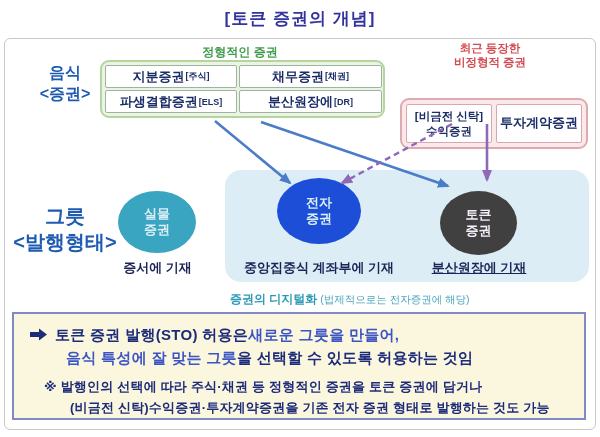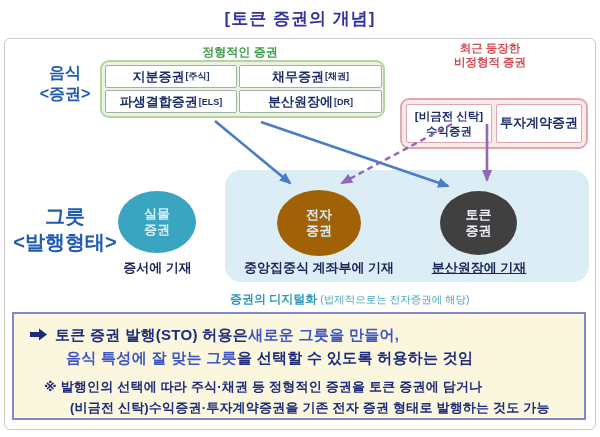--- a/index.html
+++ b/index.html
@@ -38,21 +38,21 @@
     color:#1b2d66; font-weight:bold; font-size:11.5px; line-height:1.25; white-space:nowrap; }
   .atyp-box.single { font-size:13px; }
 
   .issuance-zone { position:absolute; left:225px; top:170px; width:364px; height:112px;
     background:#dcedf6; border-radius:16px; }
 
   .circle { position:absolute; border-radius:50%;
     display:flex; align-items:center; justify-content:center; text-align:center;
     font-weight:bold; font-size:13px; line-height:1.2; }
   .circle-physical { left:118px; top:191px; width:78px; height:62px; background:#39a5c1; color:#d9eef5; }
-  .circle-electronic { left:277px; top:190px; width:84px; height:66px; background:#a16207; color:#d9eef5; }
+  .circle-electronic { left:277px; top:178px; width:84px; height:66px; background:#1d4ed8; color:#d9eef5; }
   .circle-token { left:440px; top:191px; width:77px; height:64px; background:#404040; color:#f4eef9; }
 
   .circle-caption { position:absolute; top:259px; text-align:center;
     color:#1b2456; font-weight:bold; font-size:13px; white-space:nowrap; }
   .cap-physical { left:110px; width:95px; }
   .cap-electronic { left:228px; width:182px; }
   .cap-token { left:418px; width:122px;text-decoration:underline; }
 
   .digital-caption { position:absolute; left:230px; top:289px; width:360px; text-align:left;
     white-space:nowrap; }

